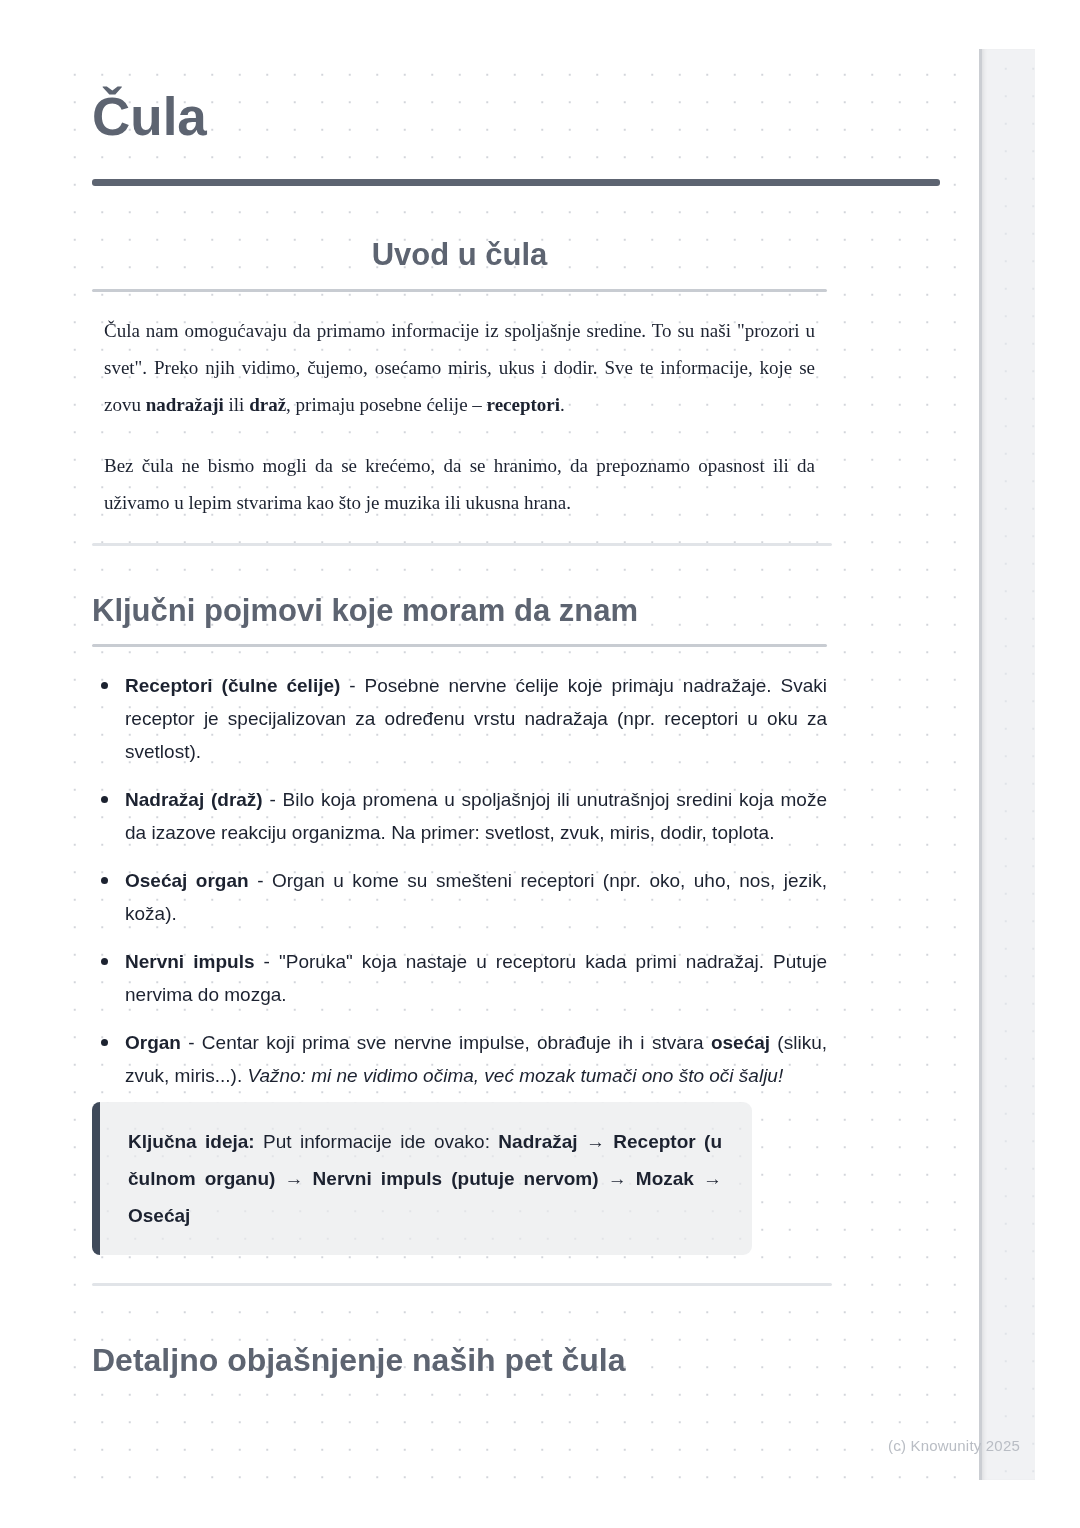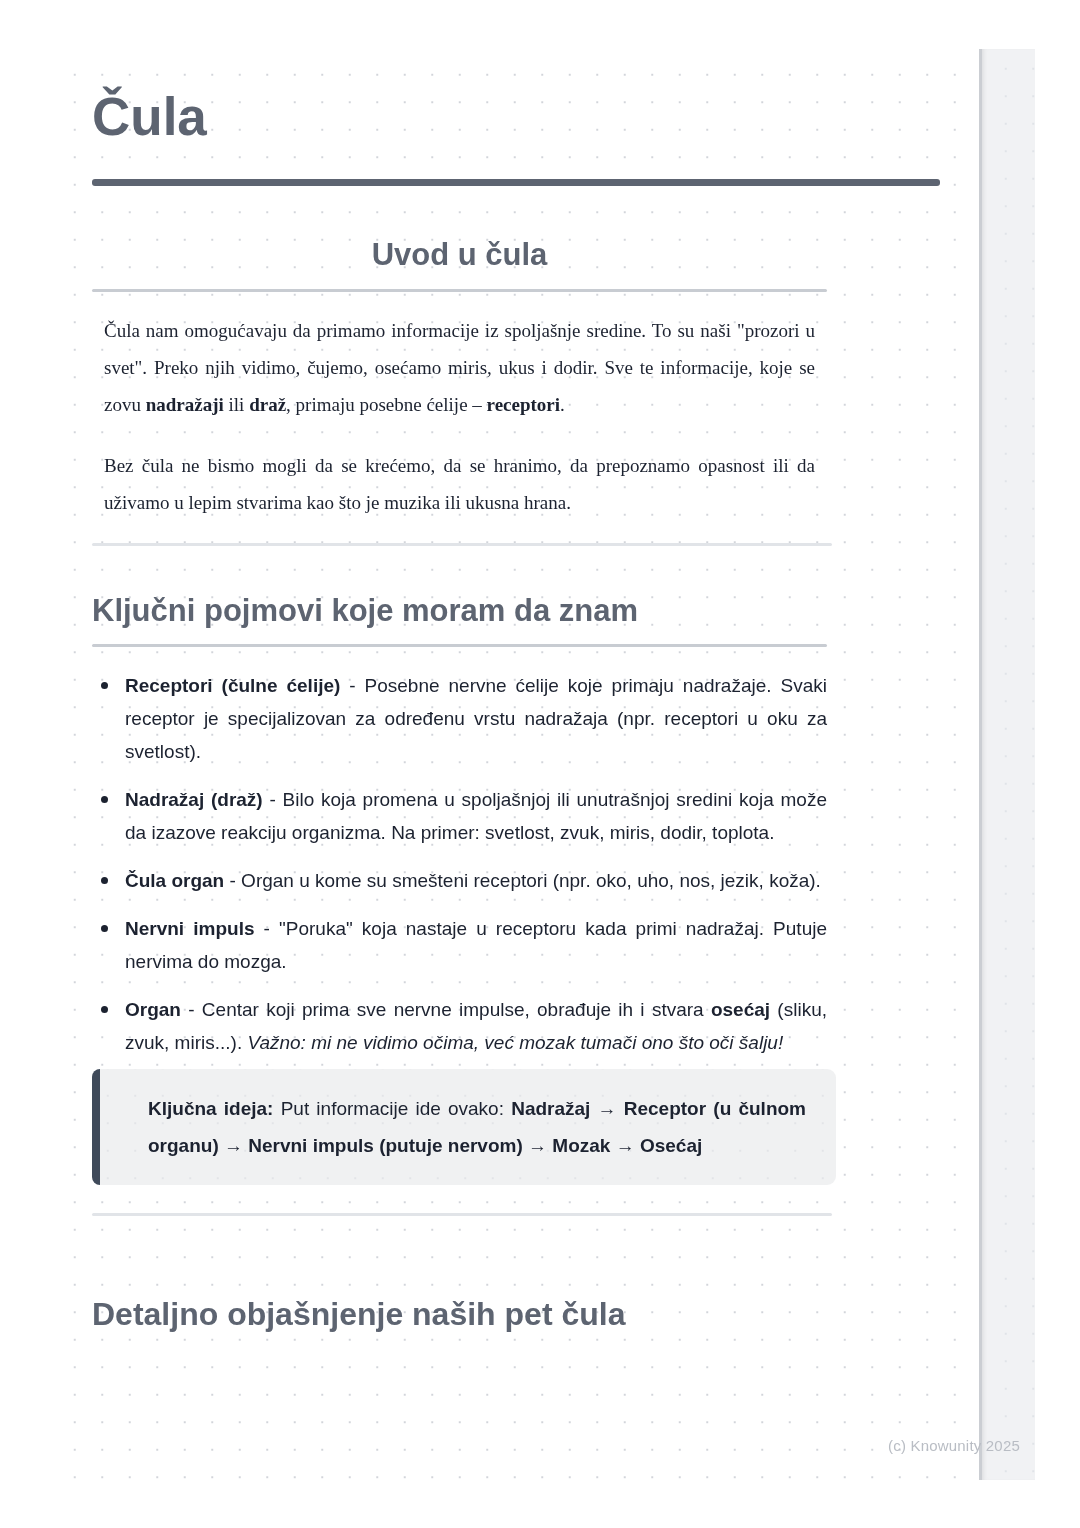--- a/index.html
+++ b/index.html
@@ -36,30 +36,30 @@
   .divider-2{margin-top:28px;}
 
   .h2-kljucni{margin-top:46px;}
   .h2-rule-2{margin-top:15px;}
 
   ul{list-style:none;margin:22px 0 0 0;padding:0;}
   li{position:relative;padding-left:33px;margin-bottom:15px;font-size:19px;line-height:33px;color:#1c2230;text-align:justify;}
   li:last-child{margin-bottom:0;}
   .bullet{position:absolute;left:9px;top:13px;width:7px;height:7px;border-radius:50%;background:#1c2230;}
 
-  .callout{position:relative;box-sizing:border-box;margin-top:10px;width:744px;
+  .callout{position:relative;box-sizing:border-box;margin-top:10px;width:660px;
     background-color:#f0f1f2;
     background-image:radial-gradient(circle,#e2e4e7 1.3px,transparent 1.5px);
     background-size:27.5px 27.5px;background-position:2px 13px;
-    border-radius:9px;padding:21px 30px 21px 56px;
+    border-radius:9px;padding:21px 30px 21px 36px;
     font-size:19px;line-height:37px;color:#1c2230;text-align:justify;}
   .callout-bar{position:absolute;left:0;top:0;bottom:0;width:8px;background:#3f4a5a;
     border-radius:9px 0 0 9px;}
 
-  .h2-detaljno{margin-top:80px;font-size:32px;}
+  .h2-detaljno{margin-top:56px;font-size:32px;}
 
   .footer{position:absolute;top:1437px;left:888px;font-size:15px;color:#b9bdc4;letter-spacing:.2px;}
 
   .b{font-weight:700;}
   .i{font-style:italic;}
 </style>
 </head>
 <body>
 
 <div class="screen">
@@ -85,21 +85,21 @@
       <li>
         <span class="bullet"></span>
         <span><span class="b">Receptori (čulne ćelije)</span><span> - Posebne nervne ćelije koje primaju nadražaje. Svaki receptor je specijalizovan za određenu vrstu nadražaja (npr. receptori u oku za svetlost).</span></span>
       </li>
       <li>
         <span class="bullet"></span>
         <span><span class="b">Nadražaj (draž)</span><span> - Bilo koja promena u spoljašnjoj ili unutrašnjoj sredini koja može da izazove reakciju organizma. Na primer: svetlost, zvuk, miris, dodir, toplota.</span></span>
       </li>
       <li>
         <span class="bullet"></span>
-        <span><span class="b">Čula organ</span><span> - Organ u kome su smešteni receptori (npr. oko, uho, nos, jezik, koža).</span></span>
+        <span><span class="b">Osećaj organ</span><span> - Organ u kome su smešteni receptori (npr. oko, uho, nos, jezik, koža).</span></span>
       </li>
       <li>
         <span class="bullet"></span>
         <span><span class="b">Nervni impuls</span><span> - "Poruka" koja nastaje u receptoru kada primi nadražaj. Putuje nervima do mozga.</span></span>
       </li>
       <li>
         <span class="bullet"></span>
         <span><span class="b">Organ</span><span> - Centar koji prima sve nervne impulse, obrađuje ih i stvara </span><span class="b">osećaj</span><span> (sliku, zvuk, miris...). </span><span class="i">Važno: mi ne vidimo očima, već mozak tumači ono što oči šalju!</span></span>
       </li>
     </ul>

